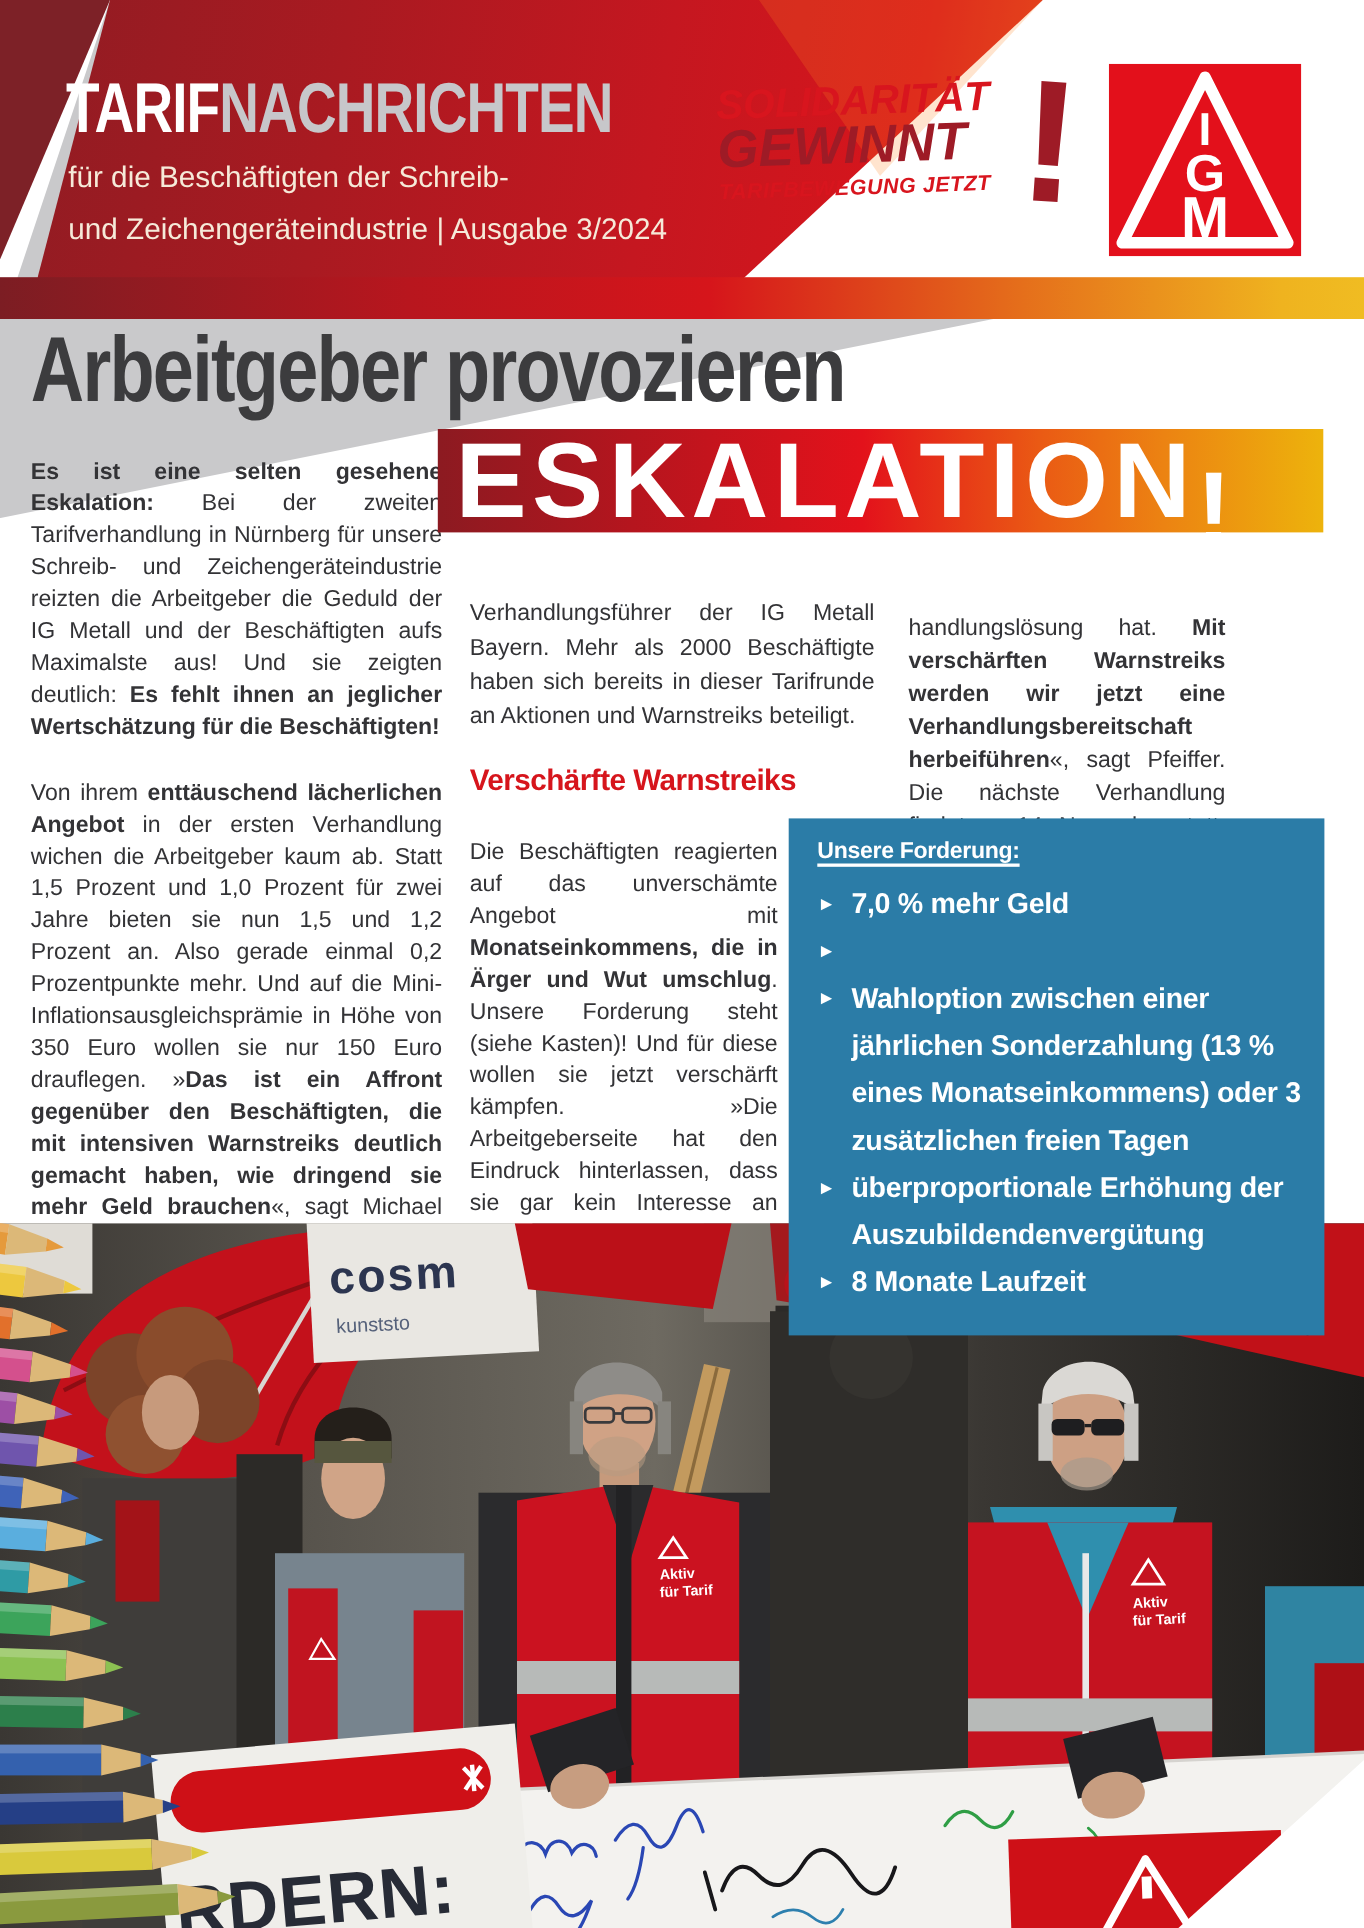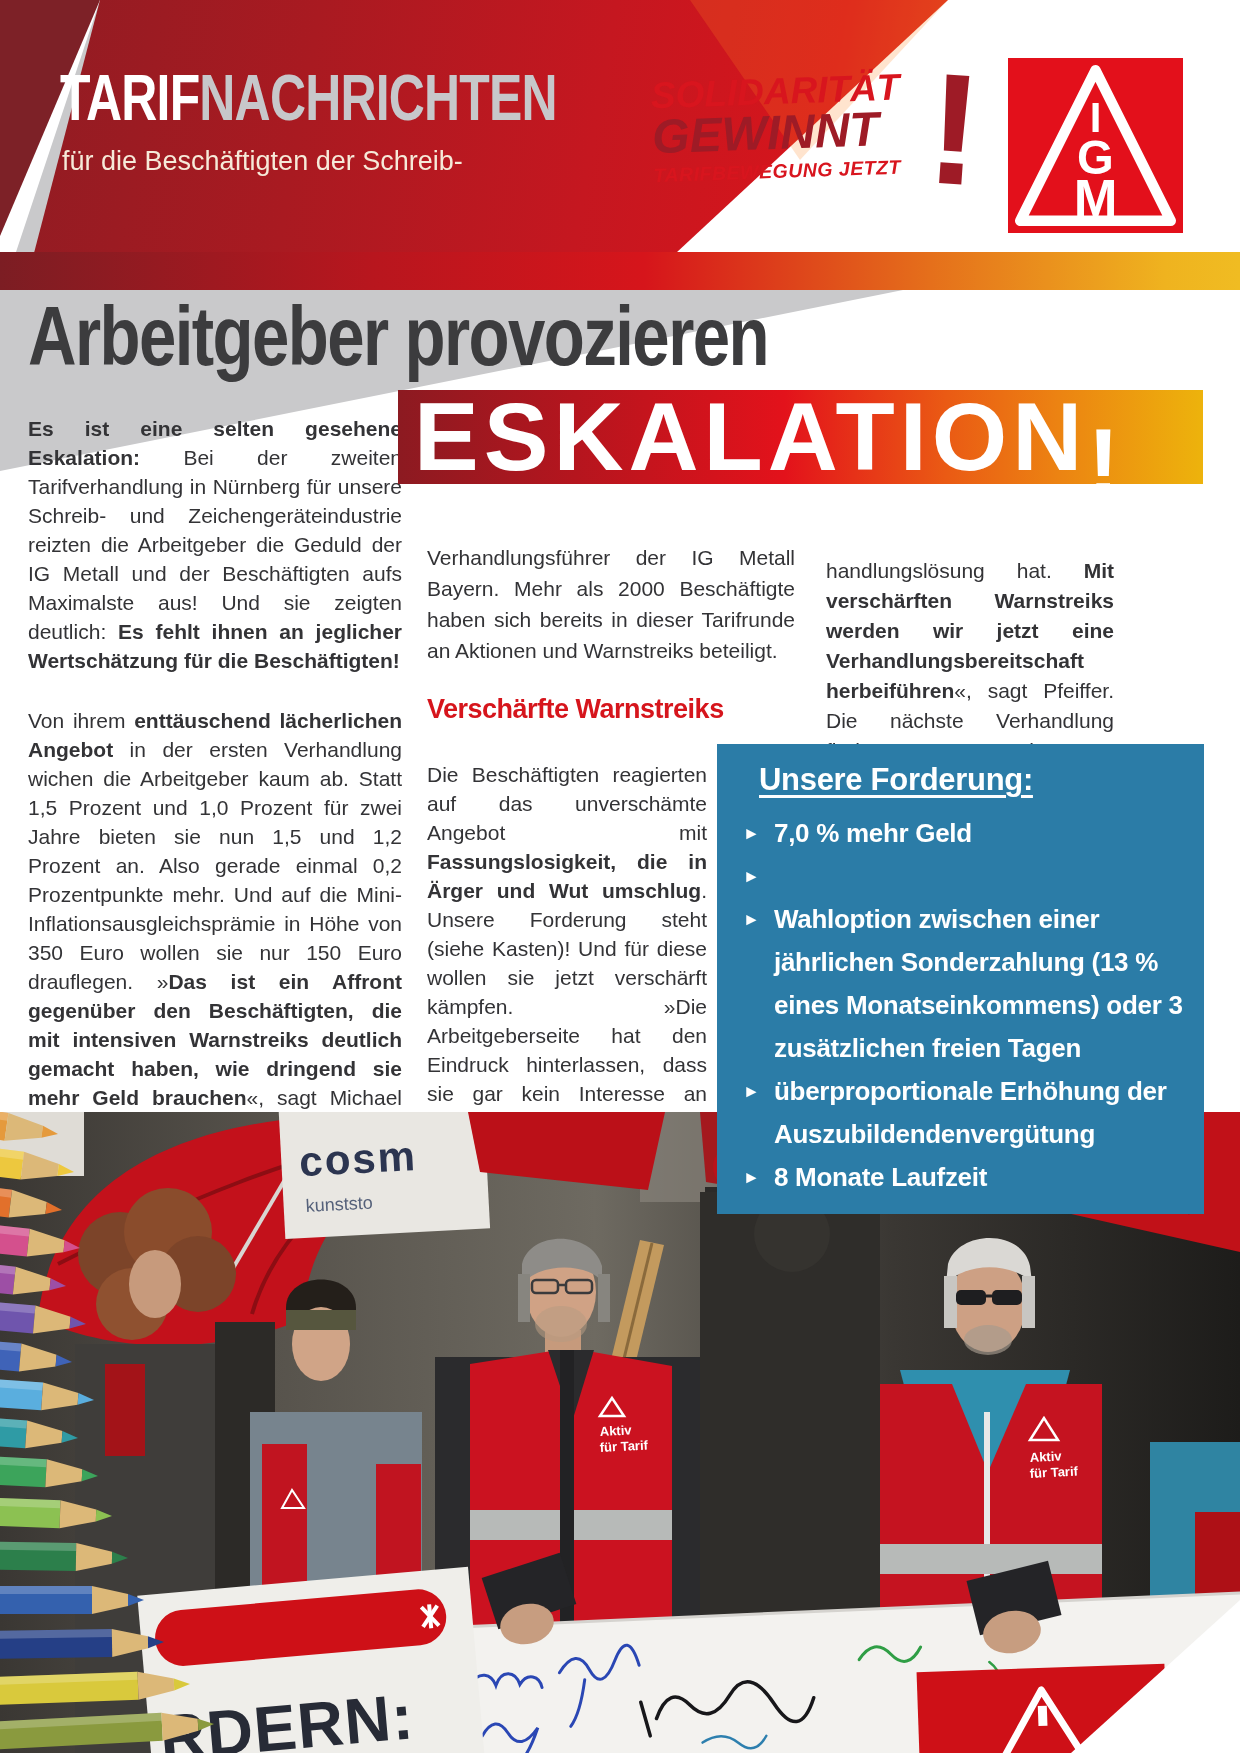--- a/index.html
+++ b/index.html
@@ -57,22 +57,22 @@
   .col1{left:28px;top:414px;width:374px;}
   .col2u{left:427px;top:542px;width:368px;line-height:31px;}
   .col2l{left:427px;top:760px;width:280px;}
   .col3{left:826px;top:556px;width:288px;line-height:30px;}
   .subhead{left:427px;top:694px;margin:0;color:var(--brand-red);font-size:27px;font-weight:800;
     letter-spacing:-.5px;white-space:nowrap;z-index:2;}
 
   
   .demands{left:717px;top:744px;width:487px;height:470px;background:var(--box-blue);z-index:7;
     padding:18px 20px 0 26px;box-sizing:border-box;color:#fff;}
-  .dhead{font-size:31px;font-weight:800;text-decoration:underline;text-decoration-thickness:3px;
-    text-underline-offset:5px;letter-spacing:-.3px;margin-bottom:14px;margin-left:16px;}
+  .dhead{font-size:21px;font-weight:800;text-decoration:underline;text-decoration-thickness:3px;
+    text-underline-offset:5px;letter-spacing:-.3px;margin-bottom:14px;}
   .demand{display:flex;gap:11px;font-size:26px;font-weight:800;line-height:43px;letter-spacing:-.3px;}
   .demand .arrow{flex:0 0 20px;font-size:17px;line-height:43px;}
 
   
   .photo{left:0;top:1112px;z-index:3;}
   .photo text{font-family:"Liberation Sans","DejaVu Sans",sans-serif;}
 </style>
 </head>
 <body>
 
@@ -82,20 +82,21 @@
   <div class="abs hdr-red"></div>
   <div class="abs hdr-red-facet"></div>
   <div class="abs hdr-darkred-tri"></div>
   <div class="abs hdr-band"></div>
   <div class="abs headline-wedge"></div>
 
   <div class="abs mast-title">
     <span class="t1">TARIF</span><span class="t2">NACHRICHTEN</span>
   </div>
   <div class="abs mast-sub">für die Beschäftigten der Schreib-</div>
+  <div class="abs mast-sub s2">und Zeichengeräteindustrie | Ausgabe 3/2024</div>
 
   <div class="abs campaign">
     <div class="c1">SOLIDARITÄT</div>
     <div class="c2">GEWINNT</div>
     <div class="c3">TARIFBEWEGUNG JETZT</div>
   </div>
   <div class="abs cbang">!</div>
 
   <div class="abs igm-logo">
     <svg width="175" height="175" viewBox="0 0 100 100">
@@ -113,21 +114,21 @@
       <span>ESKALATION</span><span class="bang">!</span>
     </div>
   </div>
 
   <div class="abs col col1">
     <p><span class="b">Es ist eine selten gesehene Eskalation:</span><span> Bei der zweiten Tarifverhandlung in Nürnberg für unsere Schreib- und Zeichengeräteindustrie reizten die Arbeitgeber die Geduld der IG Metall und der Beschäftigten aufs Maximalste aus! Und sie zeigten deutlich: </span><span class="b">Es fehlt ihnen an jeglicher Wertschätzung für die Beschäftigten!</span></p>
     <p><span>Von ihrem </span><span class="b">enttäuschend lächerlichen Angebot</span><span> in der ersten Verhandlung wichen die Arbeitgeber kaum ab. Statt 1,5 Prozent und 1,0 Prozent für zwei Jahre bieten sie nun 1,5 und 1,2 Prozent an. Also gerade einmal 0,2 Prozentpunkte mehr. Und auf die Mini-Inflationsausgleichsprämie in Höhe von 350 Euro wollen sie nur 150 Euro drauflegen. »</span><span class="b">Das ist ein Affront gegenüber den Beschäftigten, die mit intensiven Warnstreiks deutlich gemacht haben, wie dringend sie mehr Geld brauchen</span><span>«, sagt Michael Pfeiffer,</span></p>
   </div>
   <div class="abs col col2u"><span>Verhandlungsführer der IG Metall Bayern. Mehr als 2000 Beschäftigte haben sich bereits in dieser Tarifrunde an Aktionen und Warnstreiks beteiligt.</span></div>
   <h2 class="abs subhead">Verschärfte Warnstreiks</h2>
-  <div class="abs col col2l"><span>Die Beschäftigten reagierten auf das unverschämte Angebot mit </span><span class="b">Fassungslosigkeit, die in Ärger und Wut umschlug</span><span>. Unsere Forderung steht (siehe Kasten)! Und für diese wollen sie jetzt verschärft kämpfen. »Die Arbeitgeberseite hat den Eindruck hinterlassen, dass sie gar kein Interesse an einer Ver-</span></div>
+  <div class="abs col col2l"><span>Die Beschäftigten reagierten auf das unverschämte Angebot mit </span><span class="b">Monatseinkommens, die in Ärger und Wut umschlug</span><span>. Unsere Forderung steht (siehe Kasten)! Und für diese wollen sie jetzt verschärft kämpfen. »Die Arbeitgeberseite hat den Eindruck hinterlassen, dass sie gar kein Interesse an einer Ver-</span></div>
   <div class="abs col col3"><span>handlungslösung hat. </span><span class="b">Mit verschärften Warnstreiks werden wir jetzt eine Verhandlungsbereitschaft herbeiführen</span><span>«, sagt Pfeiffer. Die nächste Verhandlung findet am 14. November statt. »</span><span class="b">Wir sind stark! Und wir sind bereit!</span><span>«</span></div>
 
   <div class="abs demands">
     <div class="dhead">Unsere Forderung:</div>
     <div class="dlist">
         <div class="demand">
           <span class="arrow">►</span>
           <span>7,0 % mehr Geld</span>
         </div>
         <div class="demand">

